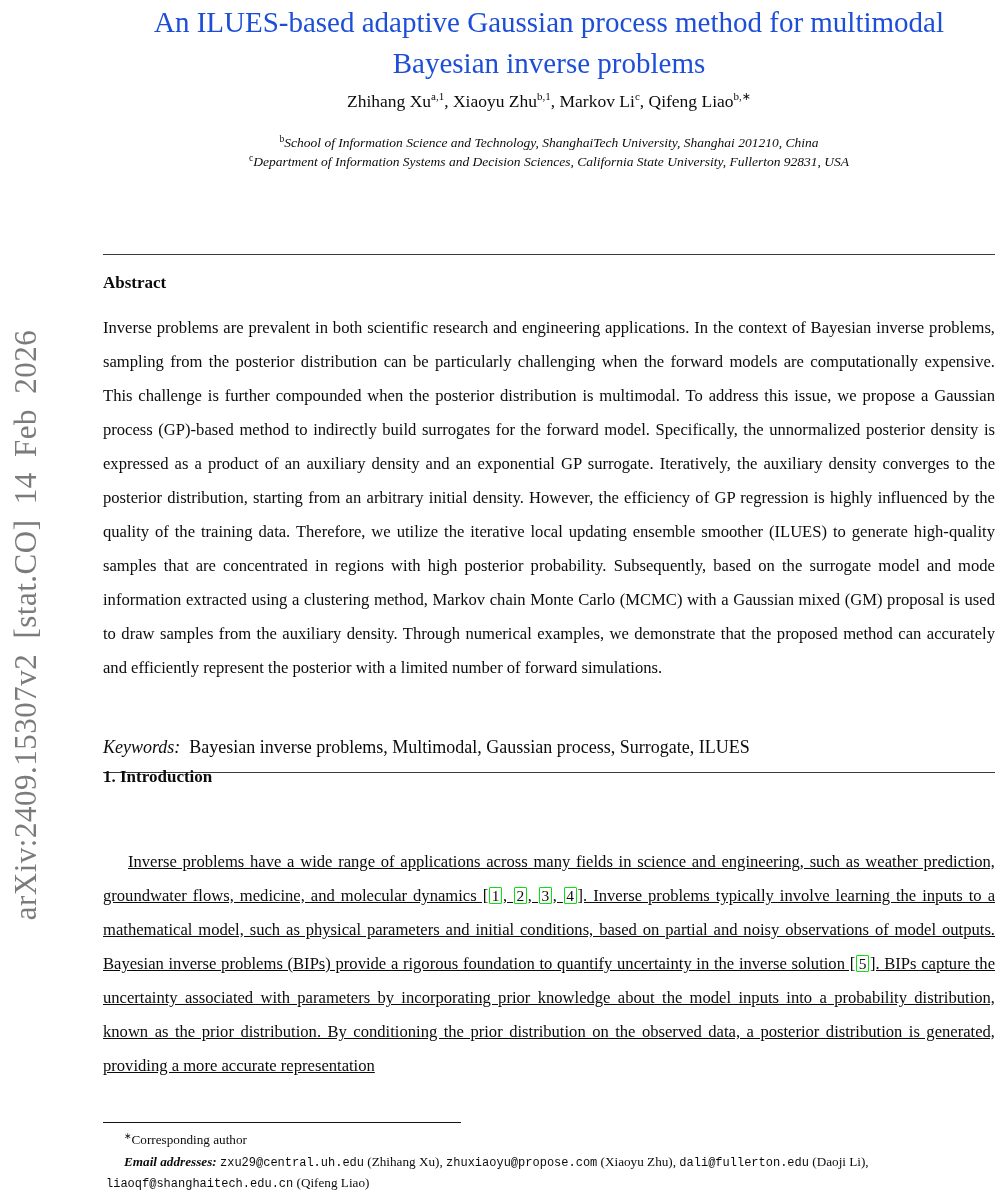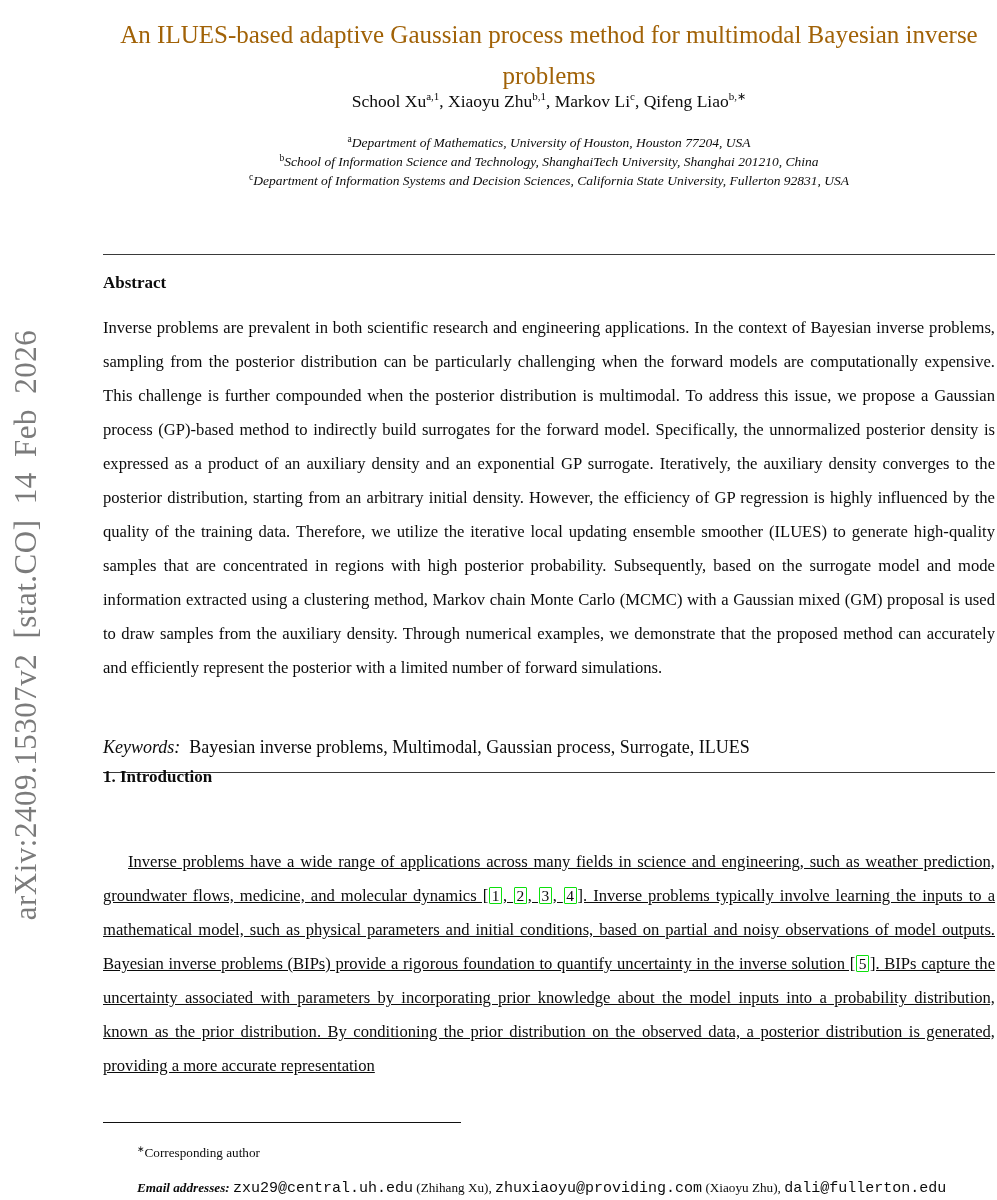--- a/index.html
+++ b/index.html
@@ -20,22 +20,22 @@
     transform-origin:center center;
     font-size:31px;
     color:#7b7b7b;
     white-space:nowrap;
     text-align:center;
     word-spacing:7px;
     letter-spacing:0.5px;
   }
   .content{position:absolute;left:103px;top:0;width:892px;}
   .title{
-    position:absolute;top:14px;left:0;width:892px;
-    font-size:25px;line-height:41px;text-align:center;color:#a16207;
+    position:absolute;top:2px;left:0;width:892px;
+    font-size:29px;line-height:41px;text-align:center;color:#1d4ed8;
   }
   .authors{
     position:absolute;top:91px;left:0;width:892px;
     font-size:17.5px;text-align:center;white-space:nowrap;
   }
   .authors sup{font-size:11px;line-height:0;}
   .affils{
     position:absolute;top:133px;left:0;width:892px;
     font-style:italic;font-size:13.5px;line-height:19px;text-align:center;
   }
@@ -57,43 +57,42 @@
   .kw-gap{display:inline-block;width:9px;}
   .intro-par{top:845px;text-indent:25px;text-decoration:underline;}
   .cite{
     display:inline-block;line-height:15px;text-indent:0;
     border:1.5px solid #0ce00c;border-radius:1px;
     padding:0 1.5px;margin:0 1px;
     font-size:15.5px;
   }
   .footrule{position:absolute;top:1122px;left:0;width:358px;border-top:1.5px solid #111;height:0;}
   .footnotes{position:absolute;top:1127px;left:0;width:892px;font-size:13.2px;line-height:19px;}
-  .footnotes p{margin:16px;text-indent:18px;}
+  .footnotes p{margin:3px;text-indent:18px;}
   .footnotes p.fn-email{text-indent:18px;}
   .footnotes sup{font-size:9px;line-height:0;}
   .em-label{font-style:italic;font-weight:bold;}
-  .mono{font-family:"Liberation Mono", monospace;font-size:15px;}
+  .mono{font-family:"Liberation Mono", monospace;font-size:12px;}
 </style>
 </head>
 <body>
 
 <div class="page">
 
   <div class="watermark">arXiv:2409.15307v2 [stat.CO] 14 Feb 2026</div>
 
   <div class="content">
 
     <div class="title">An ILUES-based adaptive Gaussian process method for multimodal Bayesian inverse problems</div>
 
     <div class="authors">
-      <span>School Xu</span><sup>a,1</sup><span>, </span><span>Xiaoyu Zhu</span><sup>b,1</sup><span>, </span><span>Markov Li</span><sup>c</sup><span>, </span><span>Qifeng Liao</span><sup>b,∗</sup>
+      <span>Zhihang Xu</span><sup>a,1</sup><span>, </span><span>Xiaoyu Zhu</span><sup>b,1</sup><span>, </span><span>Markov Li</span><sup>c</sup><span>, </span><span>Qifeng Liao</span><sup>b,∗</sup>
     </div>
 
     <div class="affils">
-      <div><sup>a</sup><span>Department of Mathematics, University of Houston, Houston 77204, USA</span></div>
       <div><sup>b</sup><span>School of Information Science and Technology, ShanghaiTech University, Shanghai 201210, China</span></div>
       <div><sup>c</sup><span>Department of Information Systems and Decision Sciences, California State University, Fullerton 92831, USA</span></div>
     </div>
 
     <div class="rule rule1"></div>
 
     <div class="sechead abs-head">Abstract</div>
 
     <div class="body-par abs-par">Inverse problems are prevalent in both scientific research and engineering applications. In the context of Bayesian inverse problems, sampling from the posterior distribution can be particularly challenging when the forward models are computationally expensive. This challenge is further compounded when the posterior distribution is multimodal. To address this issue, we propose a Gaussian process (GP)-based method to indirectly build surrogates for the forward model. Specifically, the unnormalized posterior density is expressed as a product of an auxiliary density and an exponential GP surrogate. Iteratively, the auxiliary density converges to the posterior distribution, starting from an arbitrary initial density. However, the efficiency of GP regression is highly influenced by the quality of the training data. Therefore, we utilize the iterative local updating ensemble smoother (ILUES) to generate high-quality samples that are concentrated in regions with high posterior probability. Subsequently, based on the surrogate model and mode information extracted using a clustering method, Markov chain Monte Carlo (MCMC) with a Gaussian mixed (GM) proposal is used to draw samples from the auxiliary density. Through numerical examples, we demonstrate that the proposed method can accurately and efficiently represent the posterior with a limited number of forward simulations.</div>
 
@@ -104,18 +103,18 @@
     <div class="rule rule2"></div>
 
     <div class="sechead intro-head">1. Introduction</div>
 
     <div class="body-par intro-par"><span>Inverse problems have a wide range of applications across many fields in science and engineering, such as weather prediction, groundwater flows, medicine, and molecular dynamics [</span><span class="cite">1</span><span>, </span><span class="cite">2</span><span>, </span><span class="cite">3</span><span>, </span><span class="cite">4</span><span>]. Inverse problems typically involve learning the inputs to a mathematical model, such as physical parameters and initial conditions, based on partial and noisy observations of model outputs. Bayesian inverse problems (BIPs) provide a rigorous foundation to quantify uncertainty in the inverse solution [</span><span class="cite">5</span><span>]. BIPs capture the uncertainty associated with parameters by incorporating prior knowledge about the model inputs into a probability distribution, known as the prior distribution. By conditioning the prior distribution on the observed data, a posterior distribution is generated, providing a more accurate representation</span></div>
 
     <div class="footrule"></div>
 
     <div class="footnotes">
       <p><sup>∗</sup><span>Corresponding author</span></p>
-      <p class="fn-email"><span class="em-label">Email addresses: </span><span class="mono">zxu29@central.uh.edu</span><span> (Zhihang Xu), </span><span class="mono">zhuxiaoyu@providing.com</span><span> (Xiaoyu Zhu), </span><span class="mono">dali@fullerton.edu</span><span> (Daoji Li), </span><span class="mono">liaoqf@shanghaitech.edu.cn</span><span> (Qifeng Liao)</span></p>
+      <p class="fn-email"><span class="em-label">Email addresses: </span><span class="mono">zxu29@central.uh.edu</span><span> (Zhihang Xu), </span><span class="mono">zhuxiaoyu@propose.com</span><span> (Xiaoyu Zhu), </span><span class="mono">dali@fullerton.edu</span><span> (Daoji Li), </span><span class="mono">liaoqf@shanghaitech.edu.cn</span><span> (Qifeng Liao)</span></p>
       <p><sup>1</sup><span>These authors contributed equally to this work.</span></p>
     </div>
 
   </div>
 </div>
 
 </body></html>

